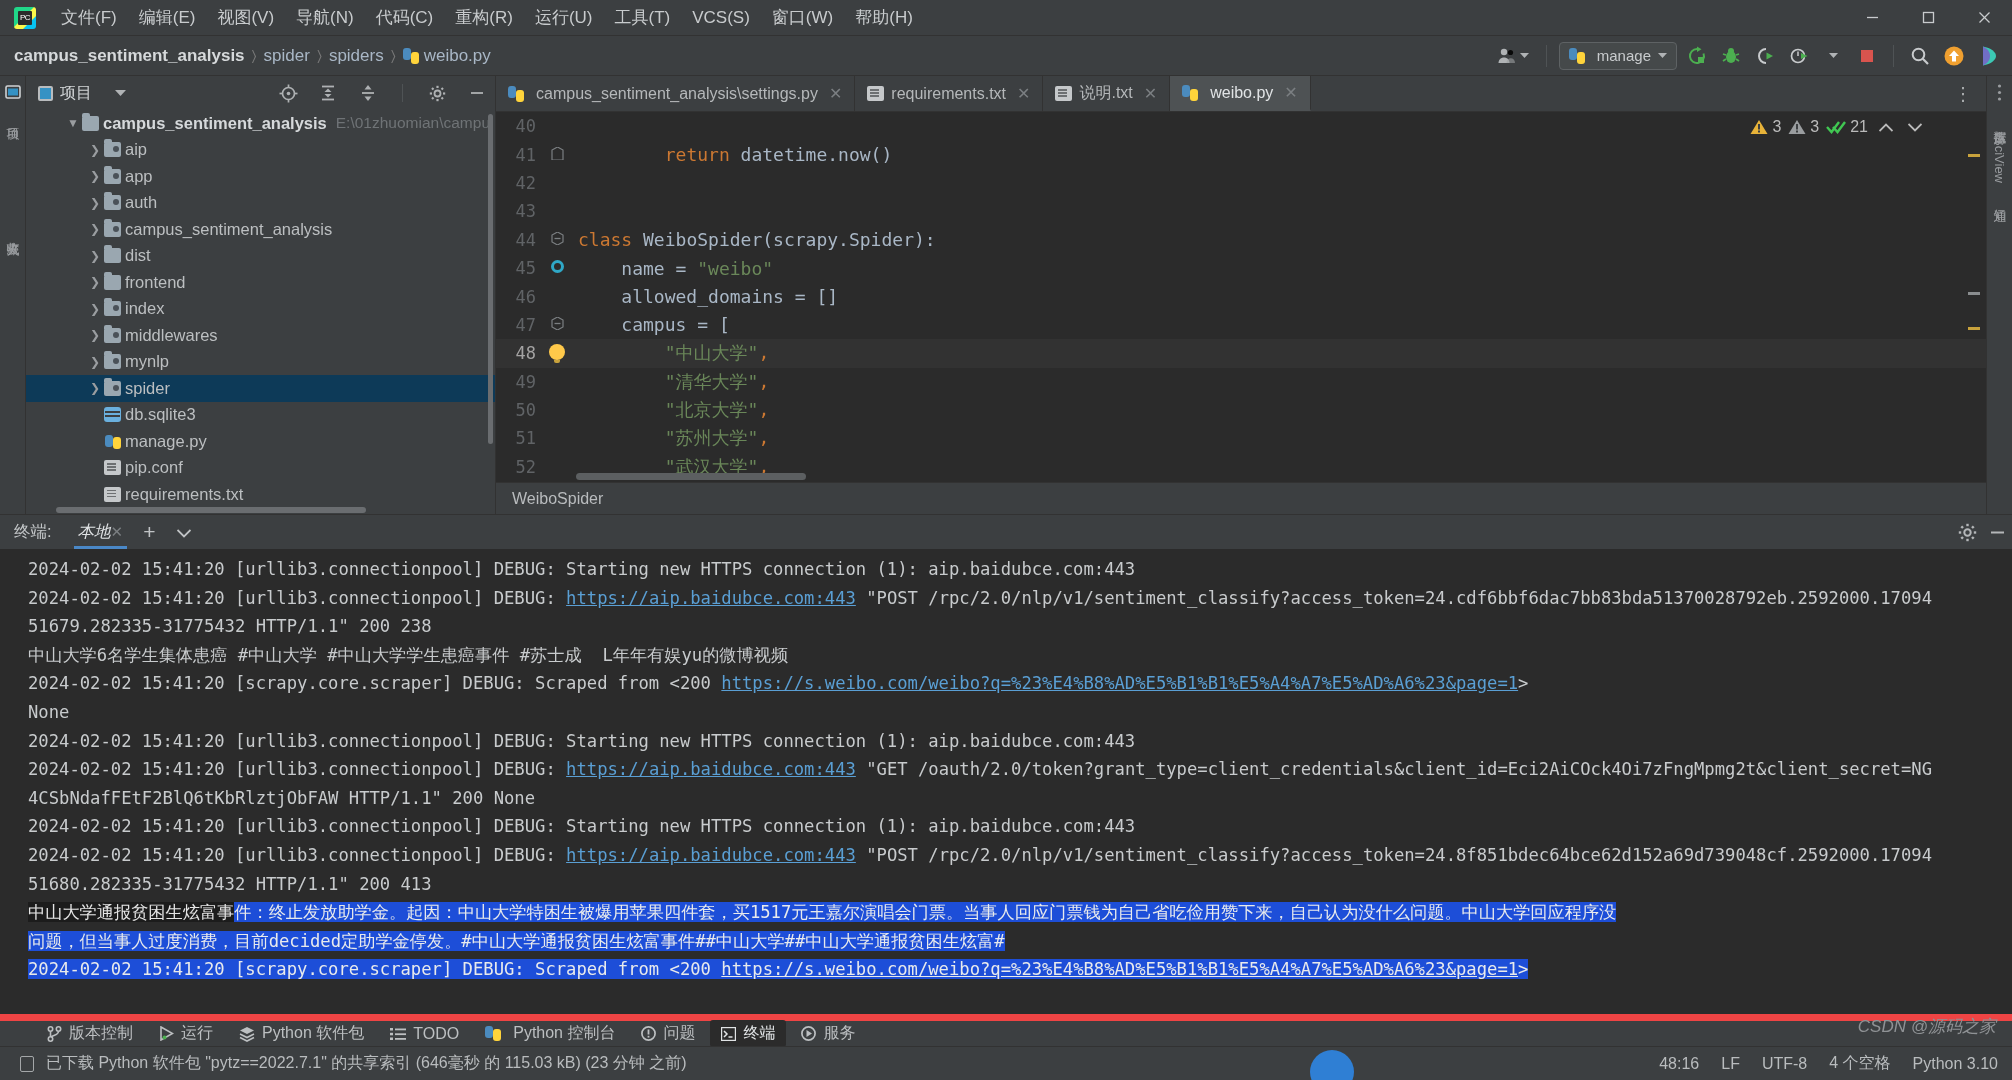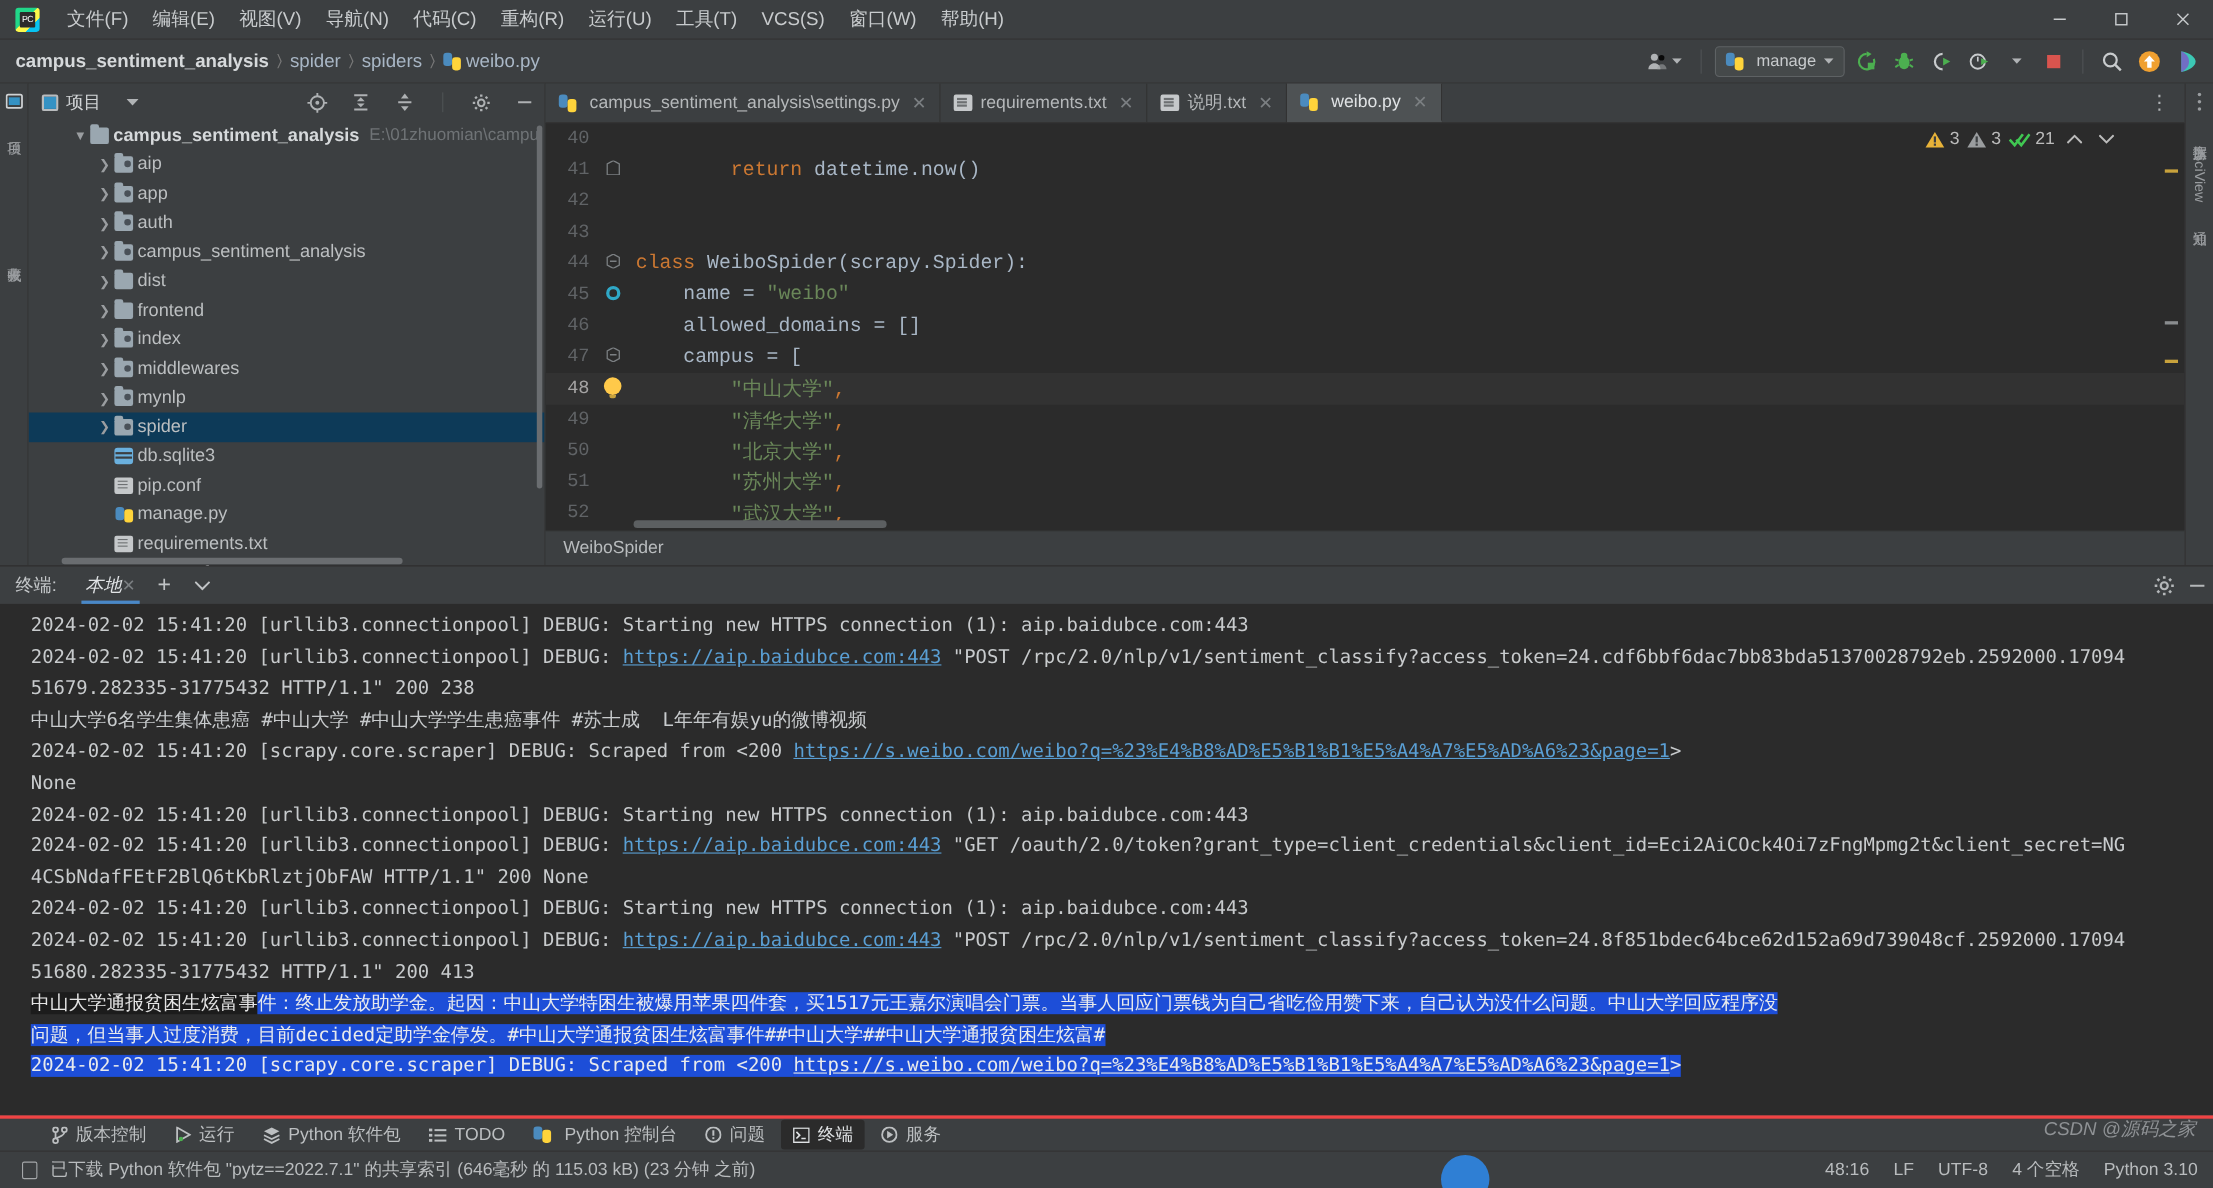--- a/index.html
+++ b/index.html
@@ -100,21 +100,21 @@
   .editor-col { flex: 1 1 auto; display: flex; flex-direction: column; min-width: 0; min-height:0; }
   .tabbar { height: 36px; flex: 0 0 36px; display: flex; align-items: stretch; background: #3c3f41; border-bottom: 1px solid #323232; }
   .etab { display: flex; align-items: center; gap: 7px; padding: 0 12px; font-size: 16px; color: #b5b8ba; border-right: 1px solid #323232; white-space:nowrap;}
   .etab.active { background: #4e5254; color: #e0e3e5; border-bottom: 2px solid transparent; }
   .etab .x { color: #7b7f82; font-size: 16px; margin-left: 4px; }
   .tabbar .tspacer { flex: 1 1 auto; border-right:none; }
   .tabbar .tmore { display:flex; align-items:center; padding: 0 12px; color:#aeb1b3; font-size:18px; letter-spacing:2px;}
 
   .editor-wrap { flex: 1 1 auto; display: flex; min-height: 0; background: #2b2b2b; position: relative; }
   .editor { flex: 1 1 auto; position: relative; overflow: hidden; font-family: "DejaVu Sans Mono", "Liberation Mono", monospace; }
-  .code-area { position:relative;font-family:Liberation Mono, monospace; }
+  .code-area { position:relative; }
   .cline { height: 28.4px; display: flex; align-items: center; font-size: 18px; white-space: pre; }
   .cline.cur { background: #323232; }
   .gutter { width: 48px; flex: 0 0 48px; text-align: right; padding-right: 8px; color: #606366; font-size: 17px; }
   .cline.cur .gutter { color: #a4a3a3; }
   .fold { width: 26px; flex:0 0 26px; text-align:center; color:#8d9093; font-size:13px; position:relative;}
   .ctext { padding-left: 8px; }
   .kw   { color: #cc7832; }
   .cls  { color: #a9b7c6; }
   .str  { color: #6a8759; }
   .pun  { color: #a9b7c6; }
@@ -154,21 +154,21 @@
     font-family: "DejaVu Sans Mono", "Liberation Mono", monospace;
     font-size: 17.2px; line-height: 28.6px; color: #c8cbcd; white-space: pre; position:relative;
   }
   .tline { white-space: pre; }
   .tlink { color: #5a9fd4; text-decoration: underline; }
   .tsel { background: #1d4ed8; color: #e8eaec; }
   .tsel-dark { background: #1c1c1c; color: #e5e5e5; margin-top: 48px; }
 
   
   .toolwin-bar { height: 32px; flex: 0 0 32px; display: flex; align-items: center;
-                 background: #3c3f41; border-top: 3px solid #ef4444; padding-left: 36px; gap: 4px;}
+                 background: #3c3f41; border-top: 7px solid #ef4444; padding-left: 36px; gap: 4px;}
   .tw { display: flex; align-items: center; gap: 7px; font-size: 16px; color: #bcbfc1; padding: 3px 11px; border-radius: 3px; white-space:nowrap;}
   .tw.active { background: #2b2b2b; color: #e0e3e5; }
   .statusbar { height: 34px; flex: 0 0 34px; display: flex; align-items: center;
                background: #3c3f41; border-top: 1px solid #323232; padding: 0 14px 0 20px; font-size: 16px; color: #b9bcbe; }
   .status-left { display: flex; align-items: center; gap: 12px; }
   .status-right { margin-left: auto; display: flex; align-items: center; gap: 22px; }
   .sb-ico { width: 14px; height: 16px; border: 1.5px solid #a4a7a9; border-radius: 2px; display:inline-block;}
   .watermark { position: absolute; right: 16px; bottom: 42px; font-size: 17px; color: #8f9295; font-style: italic; }
   .blue-circle { position:absolute; left: 1310px; bottom: -14px; width: 44px; height: 44px; border-radius:50%;
                  background: #2f7fd4; }
@@ -445,27 +445,27 @@
               <span class="ico folder src"></span>
               <span class="label">spider</span>
             </div>
             <div class="trow" style="padding-left: 60px;">
               <span class="arrow none">❯</span>
               <span class="ico db"></span>
               <span class="label">db.sqlite3</span>
             </div>
             <div class="trow" style="padding-left: 60px;">
               <span class="arrow none">❯</span>
+              <span class="ico pyf"></span>
+              <span class="label">manage.py</span>
+            </div>
+            <div class="trow" style="padding-left: 60px;">
+              <span class="arrow none">❯</span>
               <span class="ico file"></span>
               <span class="label">pip.conf</span>
-            </div>
-            <div class="trow" style="padding-left: 60px;">
-              <span class="arrow none">❯</span>
-              <span class="ico pyf"></span>
-              <span class="label">manage.py</span>
             </div>
             <div class="trow" style="padding-left: 60px;">
               <span class="arrow none">❯</span>
               <span class="ico file"></span>
               <span class="label">requirements.txt</span>
             </div>
             <div class="trow" style="padding-left: 60px;">
               <span class="arrow none">❯</span>
               <span class="ico cfg"></span>
               <span class="label">scrapy.cfg</span>

